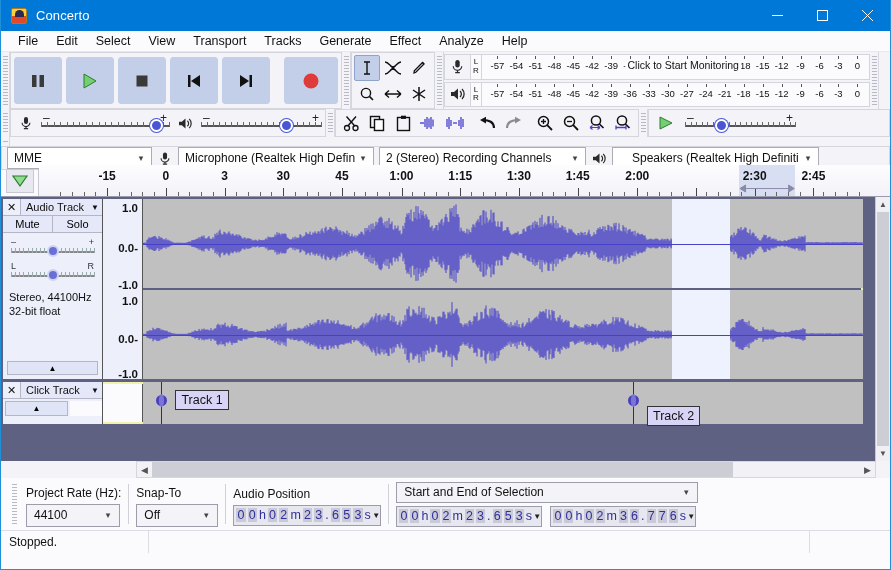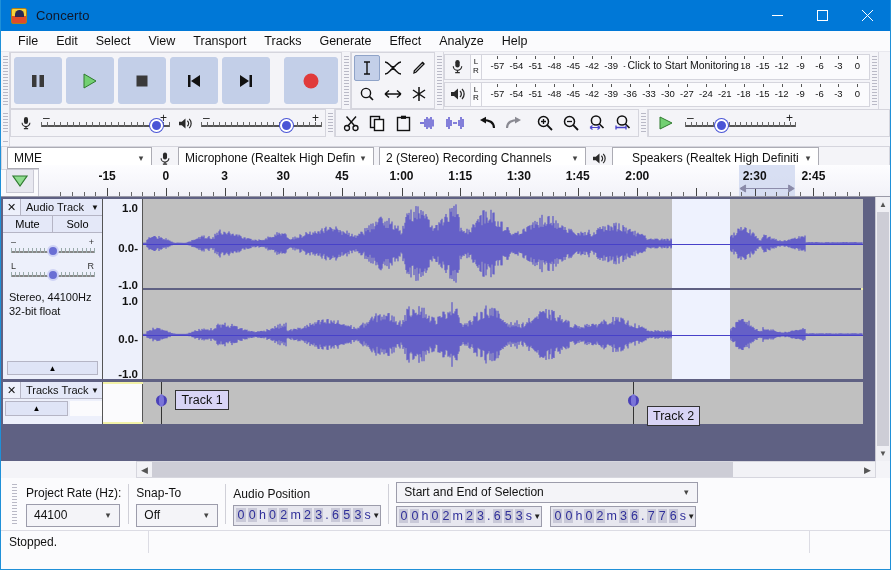--- a/index.html
+++ b/index.html
@@ -16,21 +16,21 @@
          border:1px solid #1f90d8; border-top:none; }
 
   
   .titlebar { height:31px; background:#0078d7; display:flex; align-items:center;
               position:relative; }
   .tb-icon { width:16px; height:16px; margin-left:10px; margin-right:9px;
              border-radius:2px; background:linear-gradient(#f7d23a 0 50%, #e04a2a 50% 100%);
              border:1px solid #b07d1a; position:relative; }
   .tb-icon::before { content:""; position:absolute; left:3px; top:1px; width:9px; height:7px;
              border-radius:5px 5px 0 0; background:#2a2a55; }
-  .tb-title { color:#0f172a; font-size:13px; letter-spacing:.1px; }
+  .tb-title { color:#ffffff; font-size:13px; letter-spacing:.1px; }
   .tb-btns { position:absolute; right:0; top:0; height:31px; display:flex; }
   .tb-btn { width:45px; height:31px; display:flex; align-items:center; justify-content:center;
             color:#fff; font-size:13px; line-height:1; }
   .tb-btn svg { display:block; }
 
   
   .menubar { height:21px; background:#fbfbfd; display:flex; align-items:center;
              padding-left:8px; border-bottom:1px solid #e8e8ee; }
   .menu-item { padding:2px 9px; font-size:12.5px; color:#111; }
 
@@ -882,21 +882,21 @@
             <div class="zeroline"></div>
           </div>
         </div>
       </div>
 
       <div class="track focus" style="height:42px; margin:3px 0 0 2px; width:860px;">
         <div class="tpanel">
           <div class="tp-head">
             <div class="tp-x">✕</div>
             <div class="tp-name">
-              <span>Tracks Track</span>
+              <span>Click Track</span>
               <span style="font-size:8px;">▼</span>
             </div>
           </div>
           <div style="display:flex; height:15px; margin:2px 0 0 0;">
             <div style="flex:1; margin:0 2px; background:#dfe4f6; border:1px solid #b5b5c5; display:flex; align-items:center; justify-content:center;">
               <span style="font-size:8px;">▲</span>
             </div>
             <div style="width:32px; background:#fbfbfd;"></div>
           </div>
         </div>

